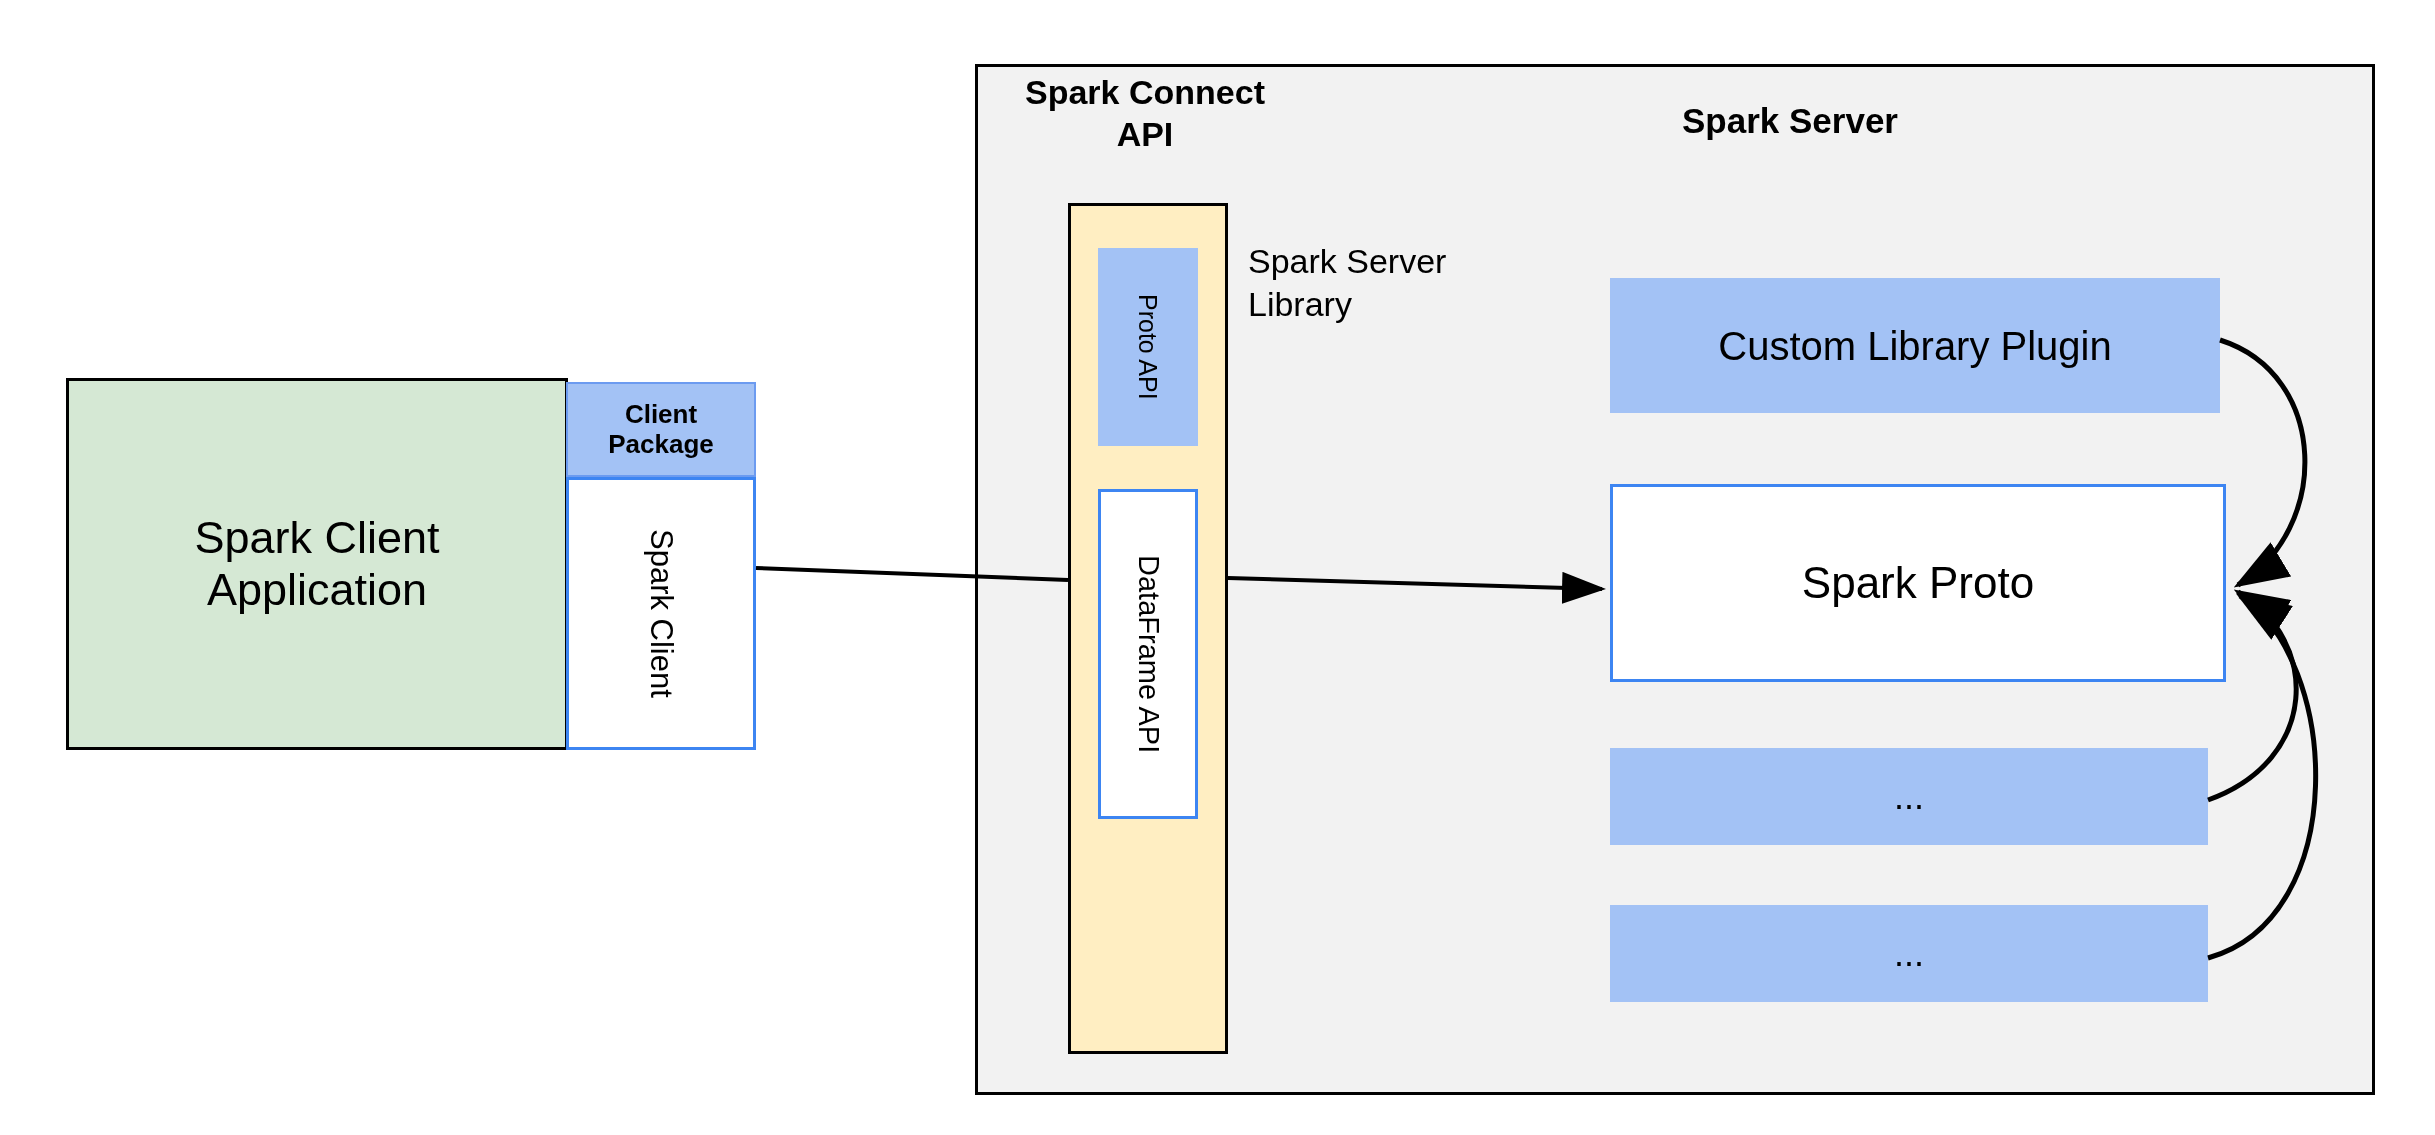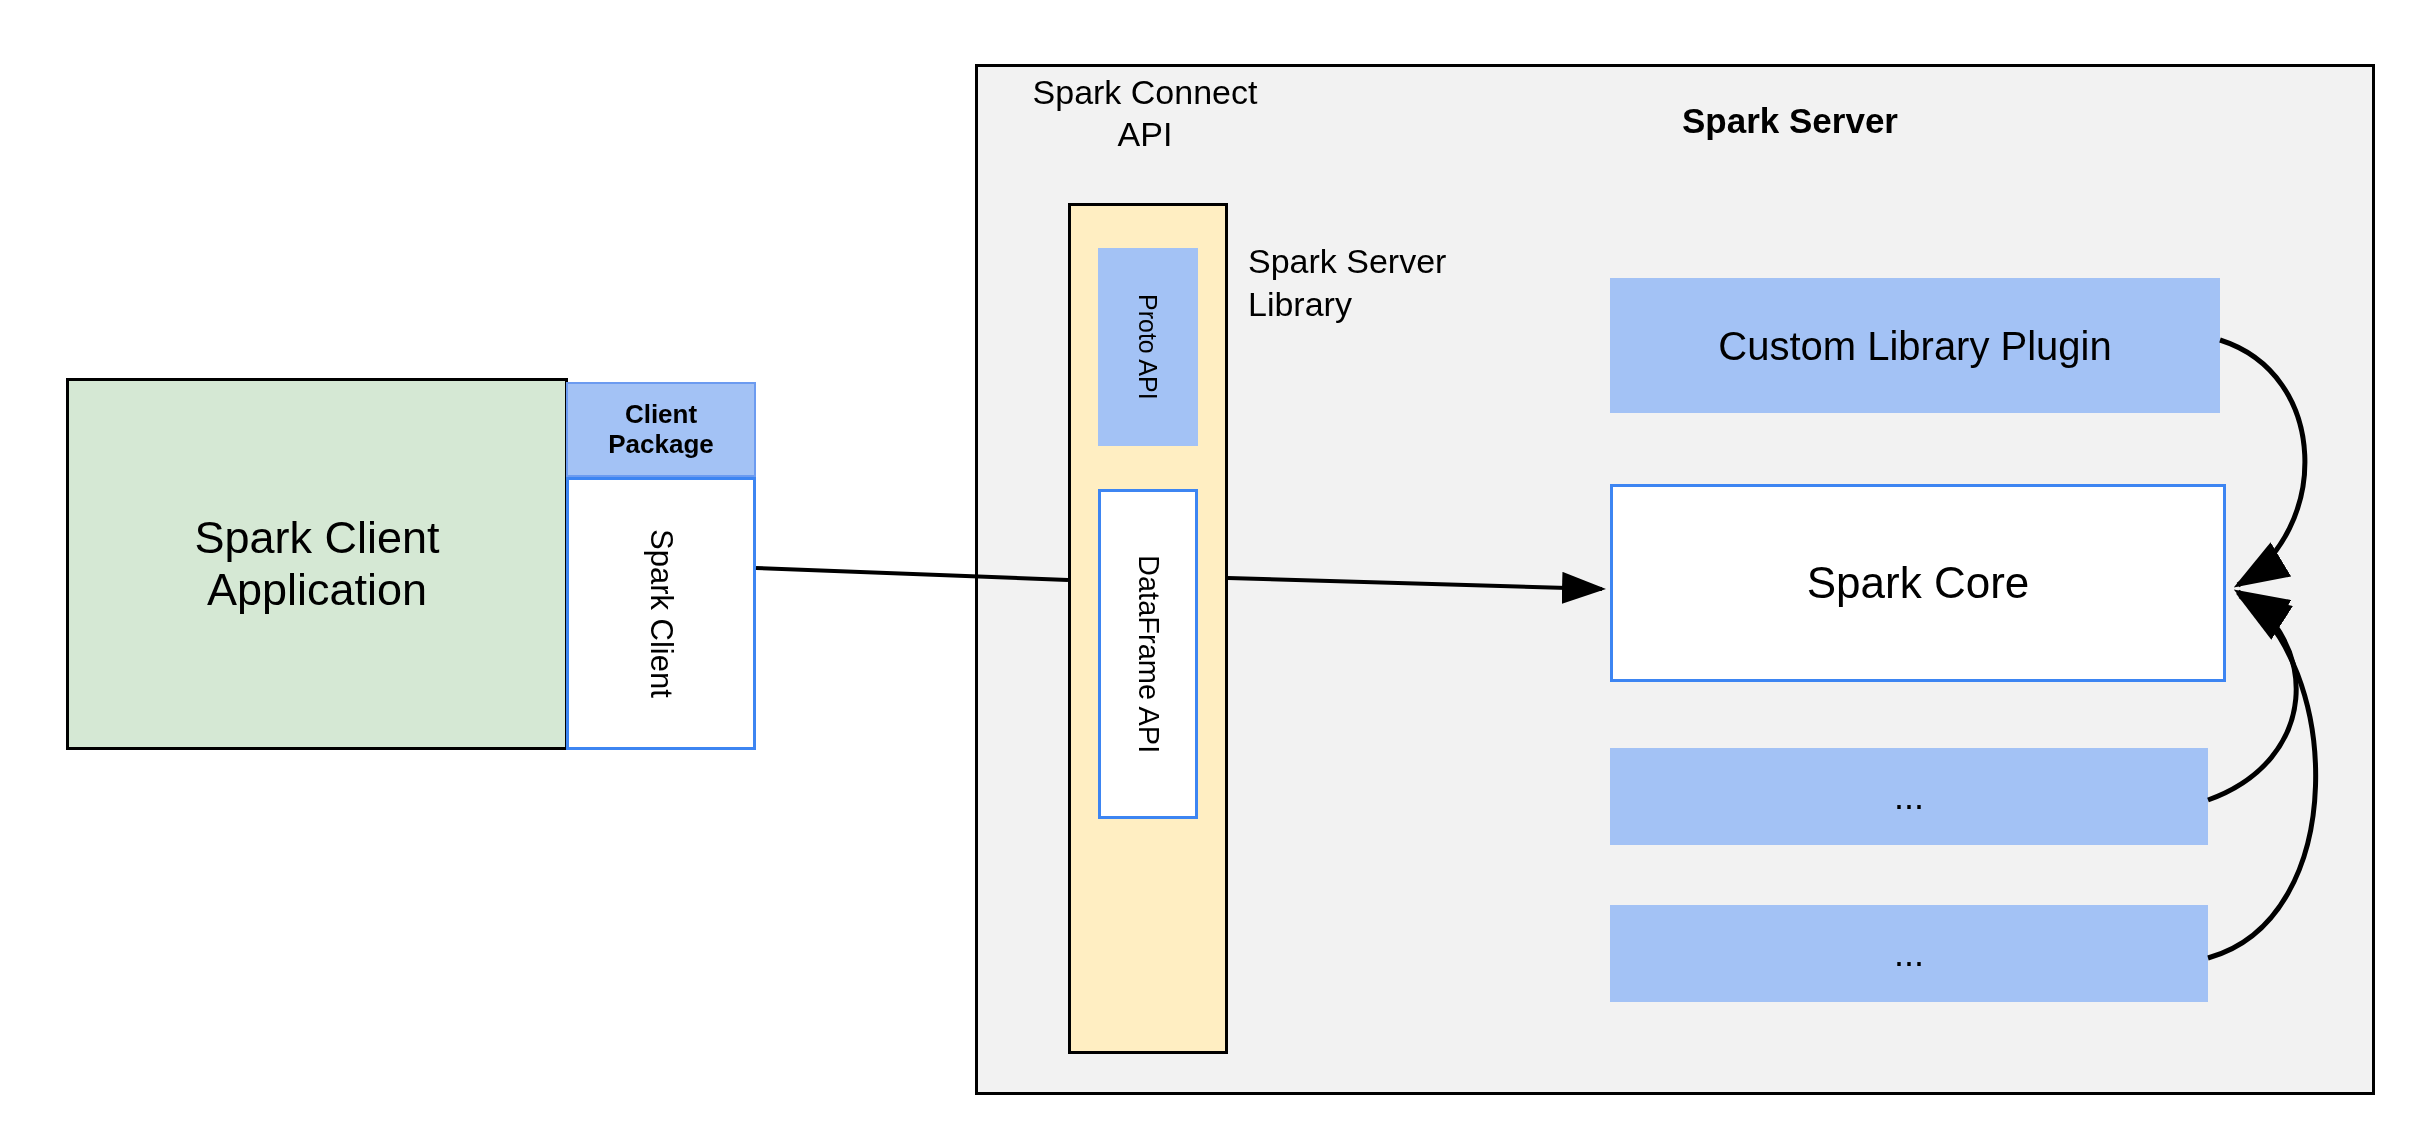--- a/index.html
+++ b/index.html
@@ -136,21 +136,21 @@
     pointer-events: none;
   }
 </style>
 </head>
 <body>
 
 <div id="canvas">
 
   <div class="box" id="spark-server-container"></div>
 
-  <div id="spark-connect-api-label" style="white-space: pre-line;">Spark Connect
+  <div id="spark-connect-api-label" style="white-space: pre-line; font-weight: bold;">Spark Connect
 API</div>
 
   <div id="spark-server-title">Spark Server</div>
 
   <div class="box" id="connect-api-column"></div>
 
   <div class="box" id="proto-api-box">
     <span class="vtext">Proto API</span>
   </div>
 
@@ -159,21 +159,21 @@
   </div>
 
   <div id="spark-server-library-label" style="white-space: pre-line;">Spark Server
 Library</div>
 
   <div class="box" id="custom-library-plugin-box">
     <span>Custom Library Plugin</span>
   </div>
 
   <div class="box" id="spark-core-box">
-    <span>Spark Core</span>
+    <span>Spark Proto</span>
   </div>
 
   <div class="box" id="ellipsis-box-1">
     <span>...</span>
   </div>
 
   <div class="box" id="ellipsis-box-2">
     <span>...</span>
   </div>
 

